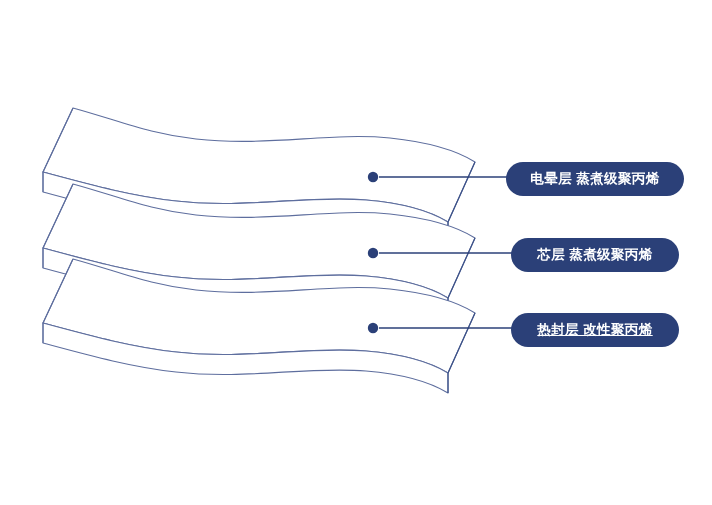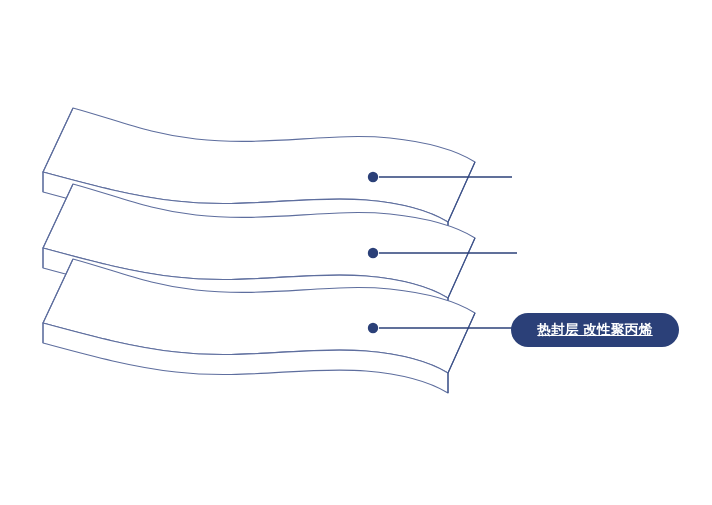--- a/index.html
+++ b/index.html
@@ -135,19 +135,25 @@
       <circle cx="373" cy="253" r="5.2" fill="#2b4078"></circle>
     </g>
 
     <g>
       <line x1="379" y1="328" x2="517" y2="328" stroke="#2b4078" stroke-width="1.4"></line>
       <circle cx="373" cy="328" r="5.2" fill="#2b4078"></circle>
     </g>
 
   </svg>
 
+  <div class="badge" style="left:506px; top:162px; width:178px;">
+    <span class="badge-text">电晕层 蒸煮级聚丙烯</span>
+  </div>
 
+  <div class="badge" style="left:511px; top:238px; width:168px;">
+    <span class="badge-text">芯层 蒸煮级聚丙烯</span>
+  </div>
 
   <div class="badge" style="left:511px; top:313px; width:168px;text-decoration:underline;">
     <span class="badge-text">热封层 改性聚丙烯</span>
   </div>
 
 </div>
 
 </body></html>

